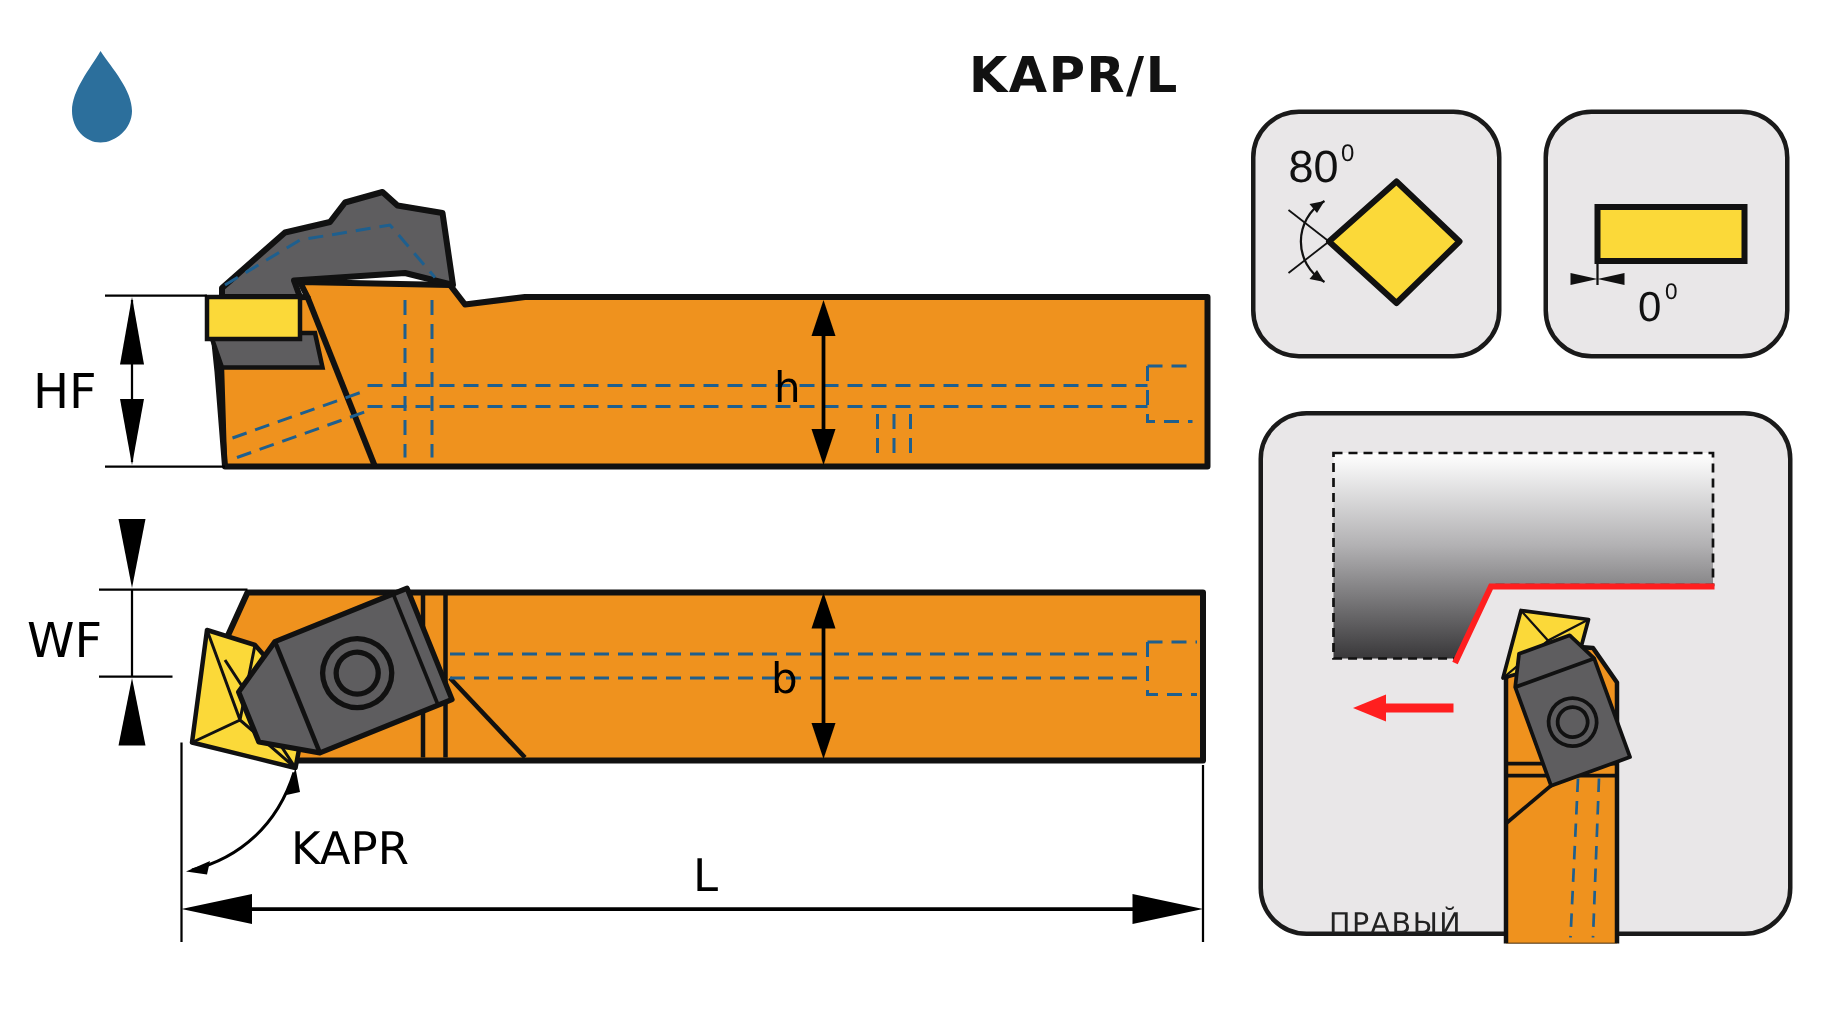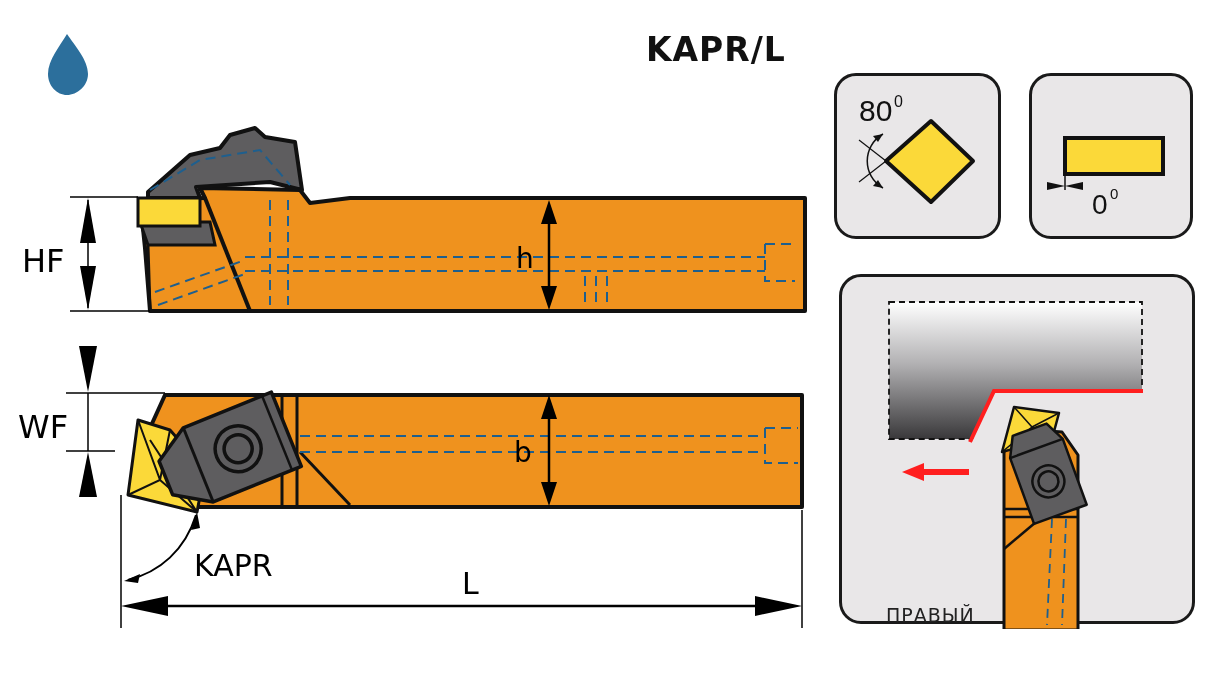--- a/index.html
+++ b/index.html
@@ -2,21 +2,21 @@
 <html><head>
 <meta charset="utf-8">
 <style>
   html, body { margin: 0; padding: 0; background: #ffffff; }
   body { width: 1226px; height: 678px; position: relative; overflow: hidden;
          font-family: "DejaVu Sans", sans-serif; }
   #canvas { position: absolute; left: 0; top: 0; }
   .title { position: absolute; left: 646px; top: 30px; font-family: "DejaVu Sans", sans-serif;
            font-weight: bold; font-size: 33px; letter-spacing: 1px; color: #111; }
   .dimlbl { font-family: "DejaVu Sans", sans-serif; fill: #000; }
-  .panel { position: absolute; background: #e9e7e8; border: 3px solid #1a1a1a; border-radius: 22px; box-sizing: border-box; }
+  .panel { position: absolute; background: #e9e7e8; border: 3px solid #1a1a1a; border-radius: 32px; box-sizing: border-box; }
 </style>
 </head>
 <body>
 
 <div class="title">KAPR/L</div>
 
 <svg id="canvas" width="1226" height="678" viewBox="0 0 1226 678" xmlns="http://www.w3.org/2000/svg">
   <defs>
     <linearGradient id="wpGrad" x1="0" y1="0" x2="0" y2="1">
       <stop offset="0" stop-color="#ffffff"></stop>

